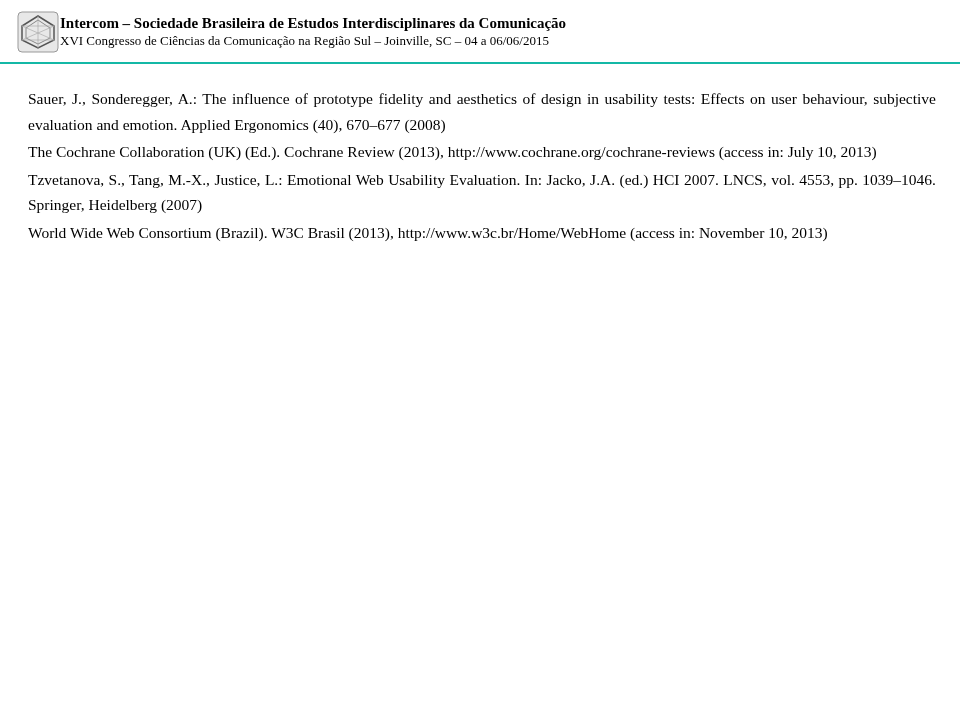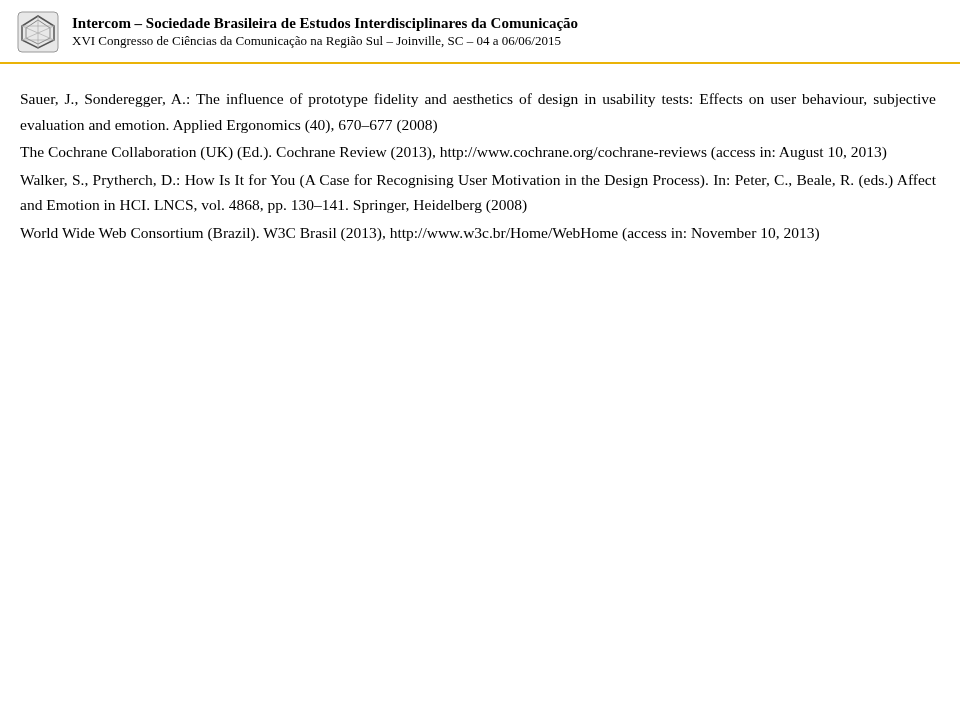--- a/index.html
+++ b/index.html
@@ -14,22 +14,22 @@
       background: #ffffff;
       font-family: 'Palatino Linotype', Palatino, 'Book Antiqua', Georgia, serif;
       font-size: 15.5px;
       color: #000000;
     }
 
     .header {
       display: flex;
       align-items: center;
       padding: 10px 16px 8px 16px;
-      border-bottom: 2px solid #eab308;
-      gap: 12px;
+      border-bottom: 2px solid #14b8a6;
+      gap: 0;
     }
 
     .header-logo {
       width: 44px;
       height: 44px;
       flex-shrink: 0;
     }
 
     .header-text {
       display: flex;
@@ -44,21 +44,21 @@
       line-height: 1.3;
     }
 
     .header-subtitle {
       font-size: 13px;
       color: #000;
       line-height: 1.3;
     }
 
     .content {
-      padding: 22px 24px 20px 20px;
+      padding: 22px 24px 20px 28px;
       line-height: 1.65;
       text-align: justify;
     }
 
     p {
       margin-bottom: 0;
       text-indent: 0;
     }
 
     .block {
@@ -89,26 +89,26 @@
 </div>
 
 <div class="content">
 
   <div class="block">
     <p>Sauer, J., Sonderegger, A.: The influence of prototype fidelity and aesthetics of design in usability tests: Effects on user behaviour, subjective evaluation and emotion. Applied Ergonomics (40), 670–677 (2008)</p>
   </div>
 
 
   <div class="block">
-    <p>The Cochrane Collaboration (UK) (Ed.). Cochrane Review (2013), http://www.cochrane.org/cochrane-reviews (access in: August 10, 2013)</p>
+    <p>The Cochrane Collaboration (UK) (Ed.). Cochrane Review (2013), http://www.cochrane.org/cochrane-reviews (access in: July 10, 2013)</p>
   </div>
 
 
+  <div class="block">
+    <p>Tzvetanova, S., Tang, M.-X., Justice, L.: Emotional Web Usability Evaluation. In: Jacko, J.A. (ed.) HCI 2007. LNCS, vol. 4553, pp. 1039–1046. Springer, Heidelberg (2007)</p>
+  </div>
 
-  <div class="block">
-    <p>Walker, S., Prytherch, D.: How Is It for You (A Case for Recognising User Motivation in the Design Process). In: Peter, C., Beale, R. (eds.) Affect and Emotion in HCI. LNCS, vol. 4868, pp. 130–141. Springer, Heidelberg (2008)</p>
-  </div>
 
   <div class="block">
     <p>World Wide Web Consortium (Brazil). W3C Brasil (2013), http://www.w3c.br/Home/WebHome (access in: November 10, 2013)</p>
   </div>
 
 </div>
 
 </body></html>

